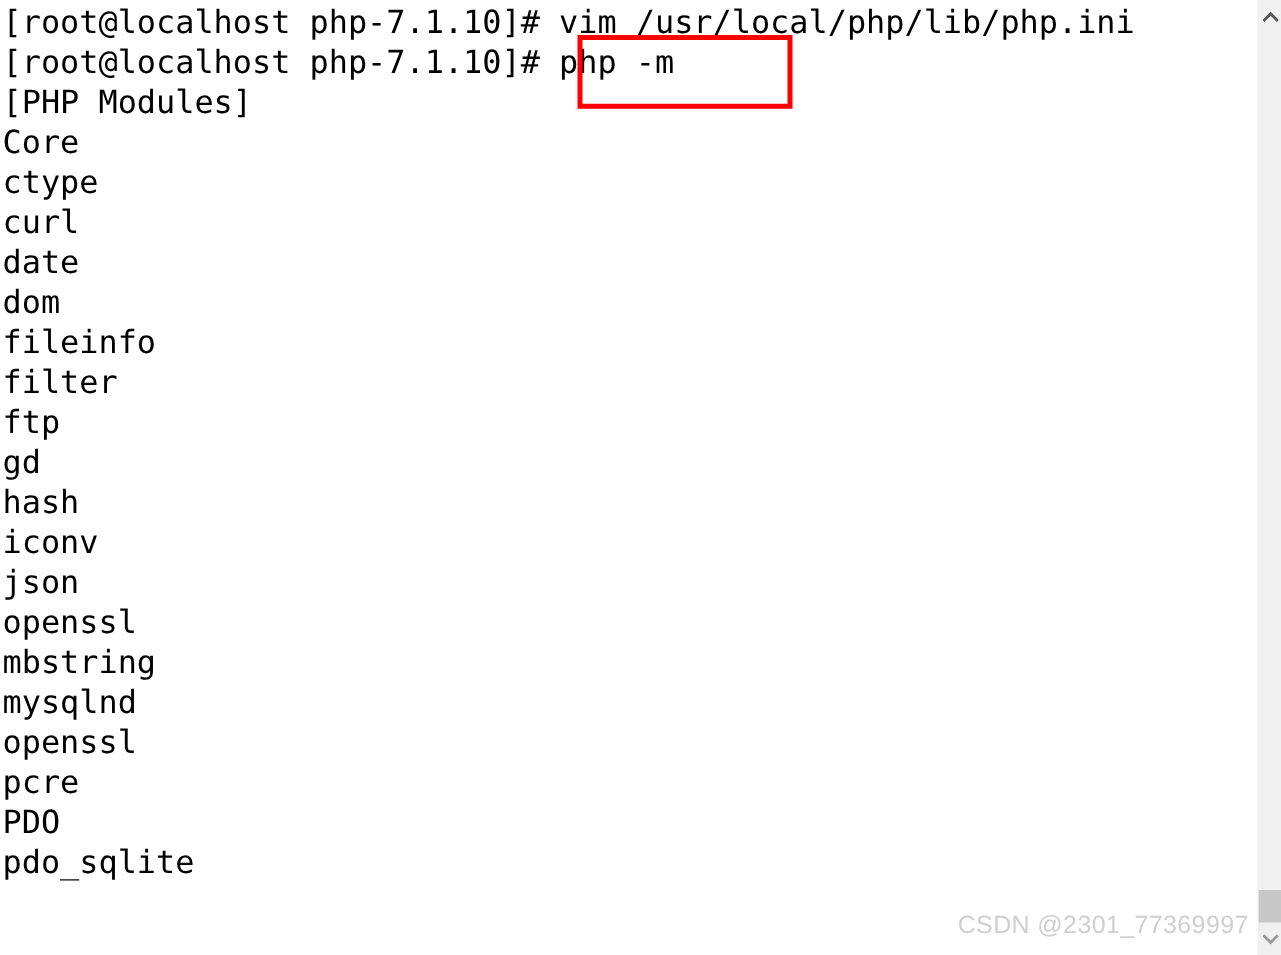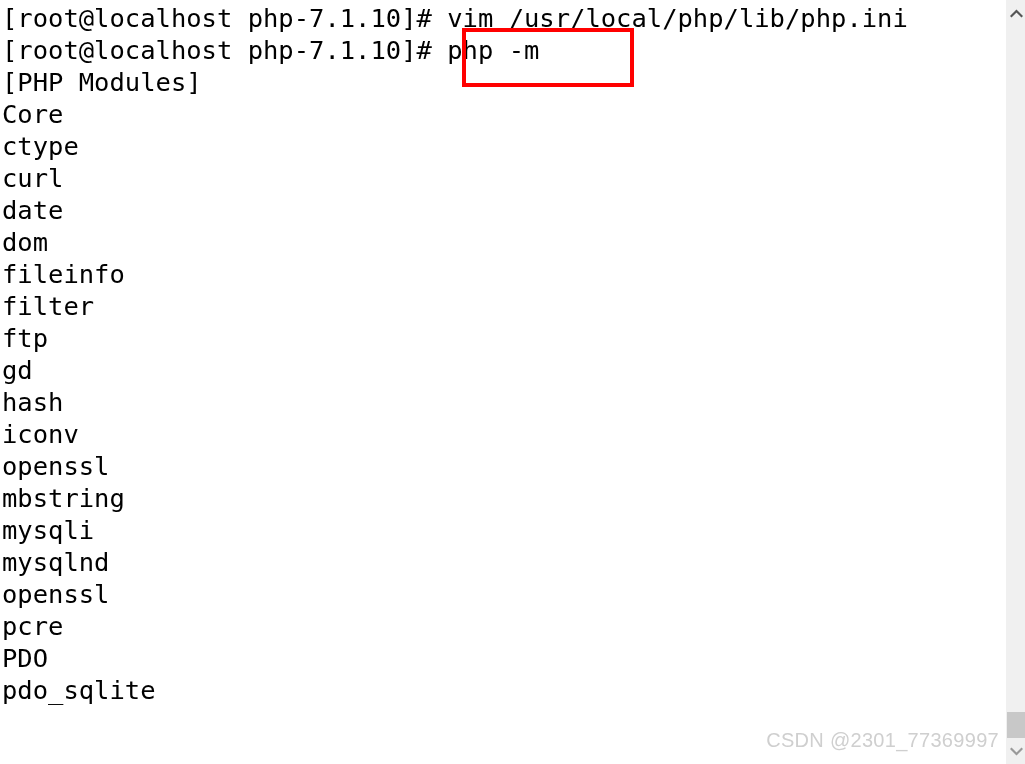--- a/index.html
+++ b/index.html
@@ -115,23 +115,23 @@
     <div class="term-line">ctype</div>
     <div class="term-line">curl</div>
     <div class="term-line">date</div>
     <div class="term-line">dom</div>
     <div class="term-line">fileinfo</div>
     <div class="term-line">filter</div>
     <div class="term-line">ftp</div>
     <div class="term-line">gd</div>
     <div class="term-line">hash</div>
     <div class="term-line">iconv</div>
+    <div class="term-line">json</div>
     <div class="term-line">openssl</div>
     <div class="term-line">mbstring</div>
-    <div class="term-line">mysqli</div>
     <div class="term-line">mysqlnd</div>
     <div class="term-line">openssl</div>
     <div class="term-line">pcre</div>
     <div class="term-line">PDO</div>
     <div class="term-line">pdo_sqlite</div>
   </div>
 
   <div id="annotation-box"></div>
 
   <div id="watermark">CSDN @2301_77369997</div>

